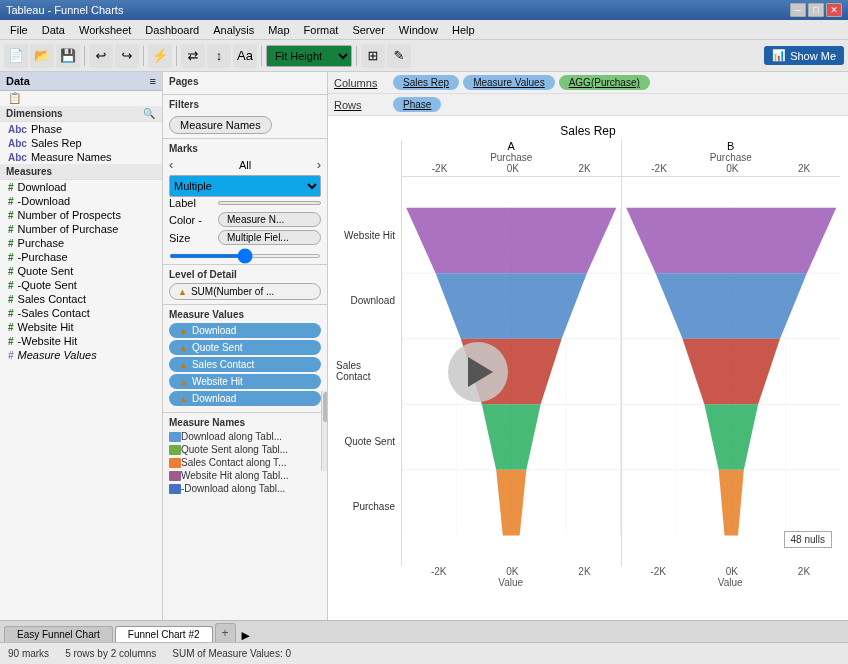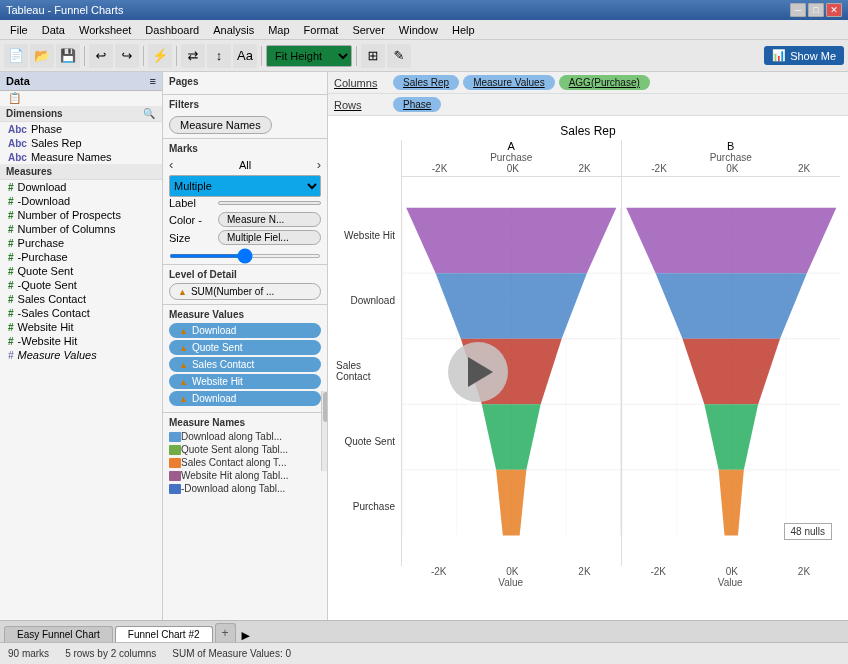--- a/index.html
+++ b/index.html
@@ -298,21 +298,21 @@
       height: 0;
       border-top: 15px solid transparent;
       border-bottom: 15px solid transparent;
       border-left: 25px solid #555;
       margin-left: 5px;
     }
 
     
     .null-badge {
       position: absolute;
-      bottom: 26px;
+      bottom: 18px;
       right: 8px;
       background: white;
       border: 1px solid #aaa;
       padding: 2px 6px;
       font-size: 10px;
       color: #333;
     }
 
     
     .cursor-dot {
@@ -475,21 +475,21 @@
     <div class="dim-item">
       <span class="hash-label">#</span>
       <span>-Download</span>
     </div>
     <div class="dim-item">
       <span class="hash-label">#</span>
       <span>Number of Prospects</span>
     </div>
     <div class="dim-item">
       <span class="hash-label">#</span>
-      <span>Number of Columns</span>
+      <span>Number of Purchase</span>
     </div>
     <div class="dim-item">
       <span class="hash-label">#</span>
       <span>Purchase</span>
     </div>
     <div class="dim-item">
       <span class="hash-label">#</span>
       <span>-Purchase</span>
     </div>
     <div class="dim-item">

